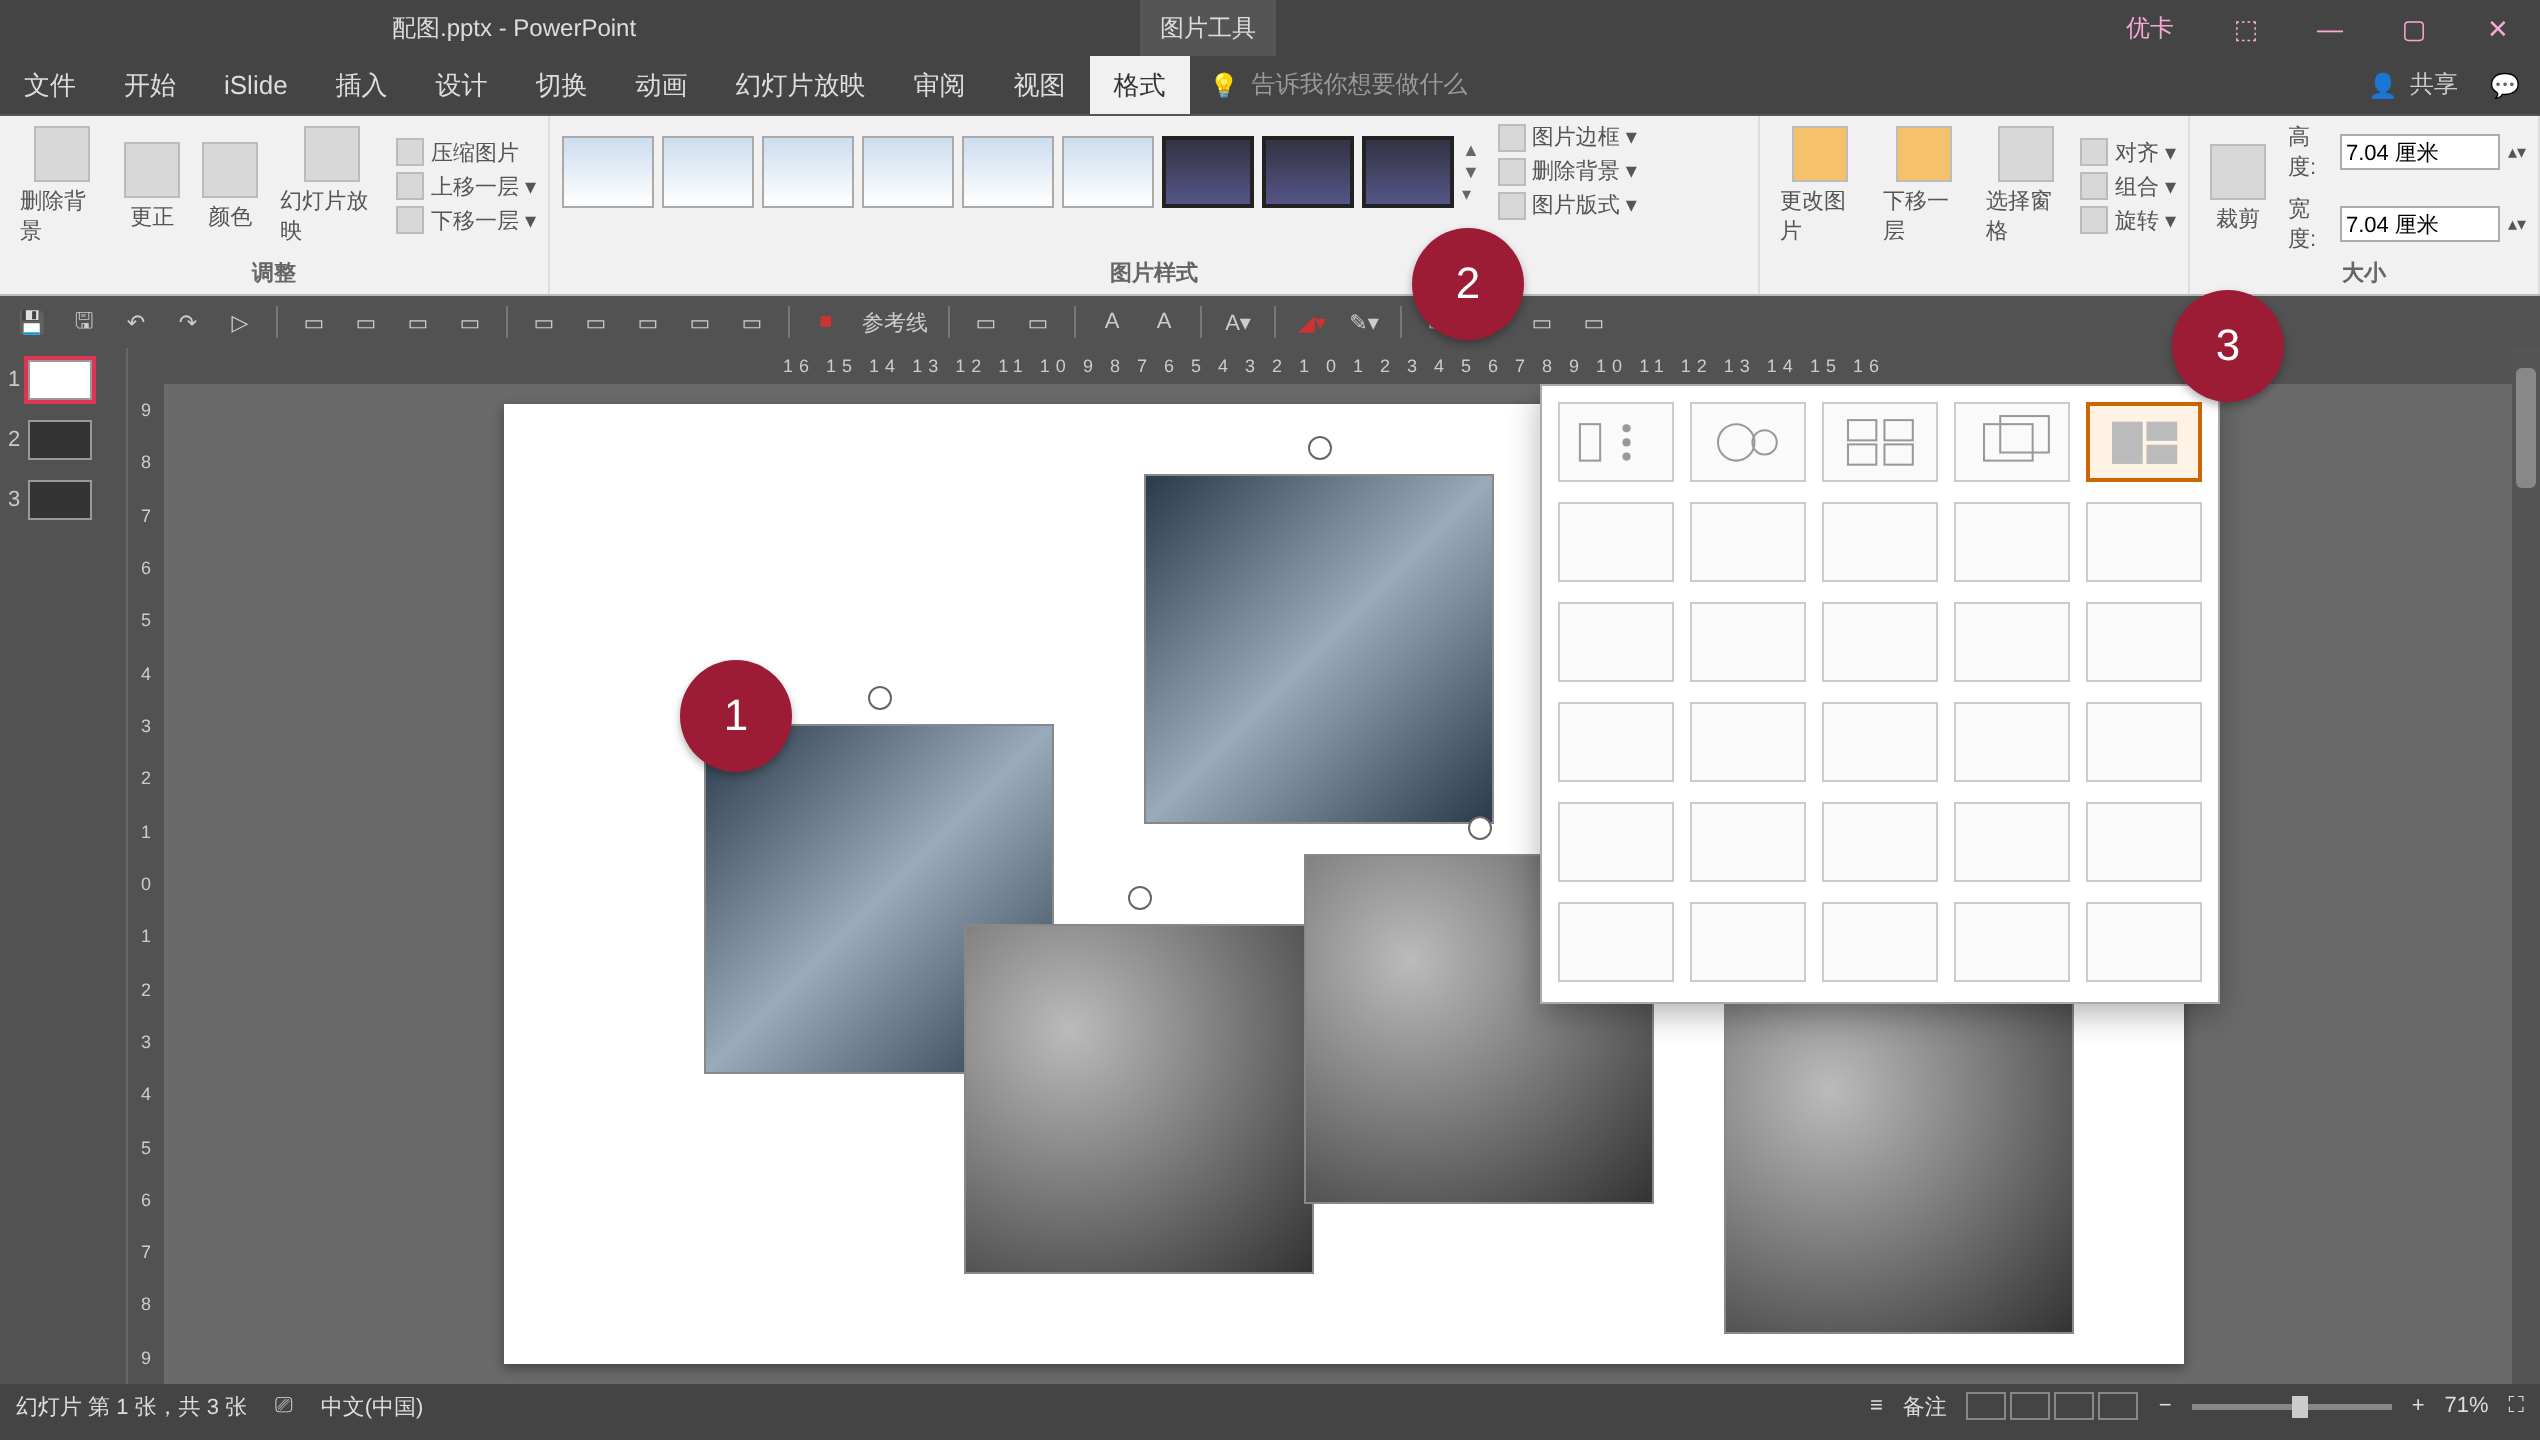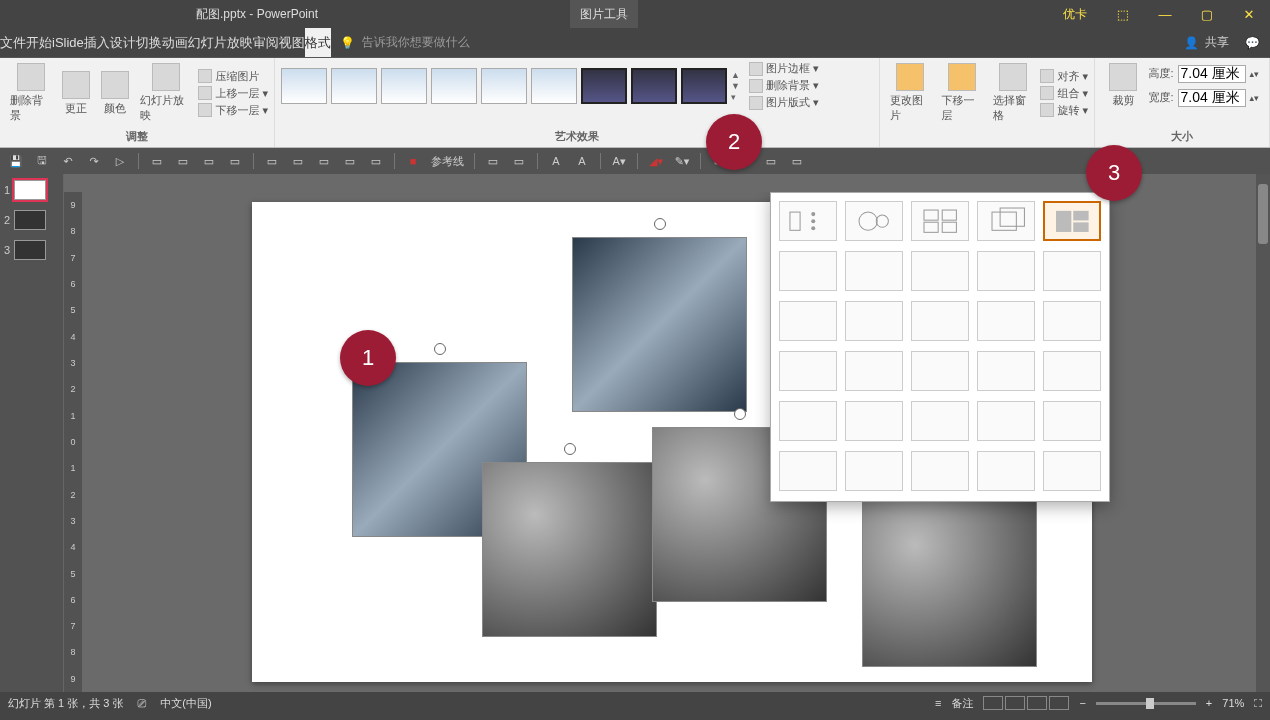--- a/index.html
+++ b/index.html
@@ -3,44 +3,44 @@
 <meta charset="utf-8">
 <style>
 * { margin: 0; padding: 0; box-sizing: border-box; font-family: "Microsoft YaHei", Arial, sans-serif; }
 body { background: #444; width: 1270px; height: 720px; overflow: hidden; position: relative; }
 
 
 .title-bar { height: 28px; background: #444; display: flex; align-items: center; color: #ddd; font-size: 12px; position: relative; }
 .title-bar .doc-title { position: absolute; left: 196px; }
 .title-bar .tool-tab { position: absolute; left: 570px; background: #555; padding: 4px 10px; top: 0; height: 28px; display: flex; align-items: center; }
 .title-bar .right { position: absolute; right: 0; display: flex; gap: 0; align-items: center; height: 28px; }
-.title-bar .right span { width: 42px; text-align: center; cursor: default; font-size: 13px; color: #fde047; }
+.title-bar .right span { width: 42px; text-align: center; cursor: default; font-size: 13px; color: #f9a8d4; }
 .title-bar .right .acc { margin-right: 6px; font-size: 12px; }
 
 
 .menu-bar { height: 30px; background: #444; display: flex; align-items: stretch; color: #ddd; font-size: 13px; border-bottom: 1px solid #555; }
-.menu-bar .tab { padding: 0 0; display: flex; align-items: center; cursor: default; }
+.menu-bar .tab { padding: 0 12px; display: flex; align-items: center; cursor: default; }
 .menu-bar .tab.active { background: #f1f1f1; color: #333; }
 .menu-bar .tell-me { color: #999; font-size: 12px; margin-left: 10px; display: flex; align-items: center; gap: 6px; }
 
 
 .ribbon { height: 90px; background: #f1f1f1; display: flex; border-bottom: 1px solid #bbb; font-size: 11px; color: #555; }
 .ribbon-group { border-right: 1px solid #ddd; padding: 3px 6px; display: flex; flex-direction: column; justify-content: space-between; align-items: center; }
 .ribbon-group-label { font-size: 11px; color: #666; text-align: center; font-weight: bold; }
 .ribbon-row { display: flex; gap: 3px; align-items: center; }
 .ribbon-col { display: flex; flex-direction: column; gap: 2px; }
 .big-btn { display: flex; flex-direction: column; align-items: center; gap: 2px; padding: 2px 4px; cursor: default; }
 .big-btn .icn { width: 28px; height: 28px; background: #d8d8d8; border: 1px solid #bbb; }
 .small-row { display: flex; align-items: center; gap: 3px; font-size: 11px; cursor: default; white-space: nowrap; }
 .small-row .i { width: 14px; height: 14px; background: #d8d8d8; border: 1px solid #bbb; }
 .style-thumb { width: 46px; height: 36px; background: linear-gradient(#cde, #fff); border: 1px solid #aaa; cursor: default; }
 .style-thumb.dark { background: linear-gradient(#334, #558); border: 2px solid #222; }
 .style-gallery { display: flex; gap: 4px; align-items: center; }
 .size-row { display: flex; align-items: center; gap: 4px; font-size: 11px; }
-.size-row input { width: 68px; height: 18px; font-size: 14px; border: 1px solid #aaa; padding: 0 2px; }
+.size-row input { width: 80px; height: 18px; font-size: 11px; border: 1px solid #aaa; padding: 0 2px; }
 
 
 .qat { height: 26px; background: #525252; display: flex; align-items: center; gap: 10px; padding: 0 8px; color: #ccc; font-size: 11px; }
 .qat .qi { width: 16px; height: 16px; display: flex; align-items: center; justify-content: center; cursor: default; }
 .qat .sep { width: 1px; height: 16px; background: #777; }
 
 
 .main { display: flex; height: 518px; background: #525252; position: relative; }
 .slide-panel { width: 64px; background: #525252; border-right: 1px solid #666; padding: 6px 4px; }
 .slide-thumb { display: flex; gap: 4px; align-items: center; margin-bottom: 10px; cursor: default; }
@@ -166,21 +166,21 @@
             <span>▼</span>
             <span>▾</span>
           </div>
       </div>
       <div class="ribbon-col" style="margin-left:6px">
         <div class="small-row"><span class="i"></span><span>图片边框</span> ▾</div>
         <div class="small-row"><span class="i"></span><span>删除背景</span> ▾</div>
         <div class="small-row"><span class="i"></span><span>图片版式</span> ▾</div>
       </div>
     </div>
-    <div class="ribbon-group-label">艺术效果</div>
+    <div class="ribbon-group-label">图片样式</div>
   </div>
 
   <div class="ribbon-group" style="width:215px">
     <div class="ribbon-row">
       <div class="big-btn">
           <div class="icn" style="background:#f5c26b"></div>
           <span>更改图片</span>
         </div>
       <div class="big-btn">
           <div class="icn" style="background:#f5c26b"></div>
@@ -272,20 +272,21 @@
         <span class="num">2</span>
         <div class="th" style="background:#333"></div>
       </div>
     <div class="slide-thumb">
         <span class="num">3</span>
         <div class="th" style="background:#333"></div>
       </div>
   </div>
 
   <div class="editor">
+    <div class="ruler-h">16  15  14  13  12  11  10  9  8  7  6  5  4  3  2  1  0  1  2  3  4  5  6  7  8  9  10  11  12  13  14  15  16</div>
     <div class="ruler-v">
       <span>9</span>
         <span>8</span>
         <span>7</span>
         <span>6</span>
         <span>5</span>
         <span>4</span>
         <span>3</span>
         <span>2</span>
         <span>1</span>

